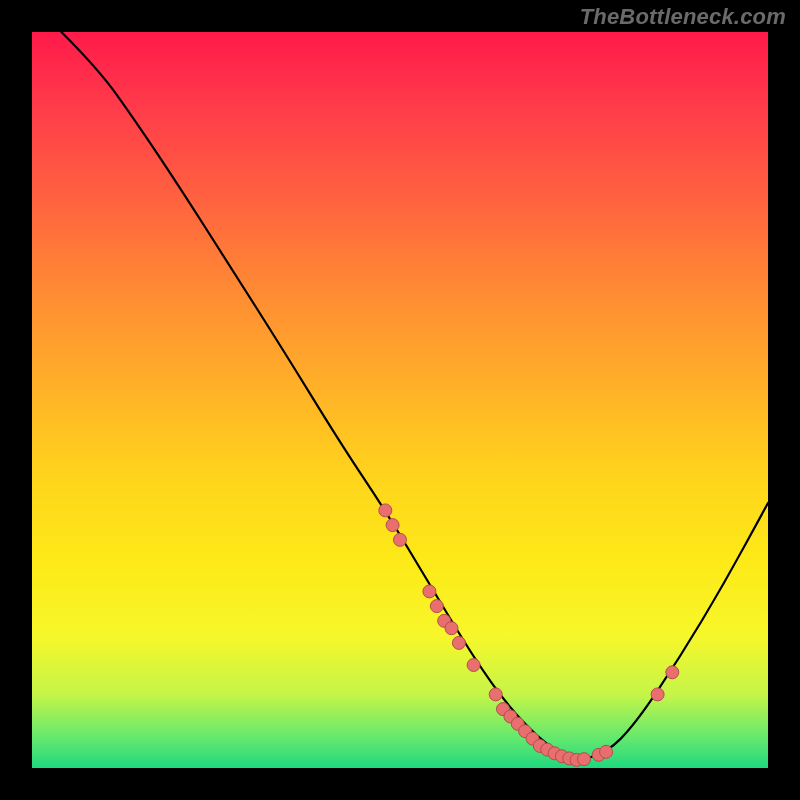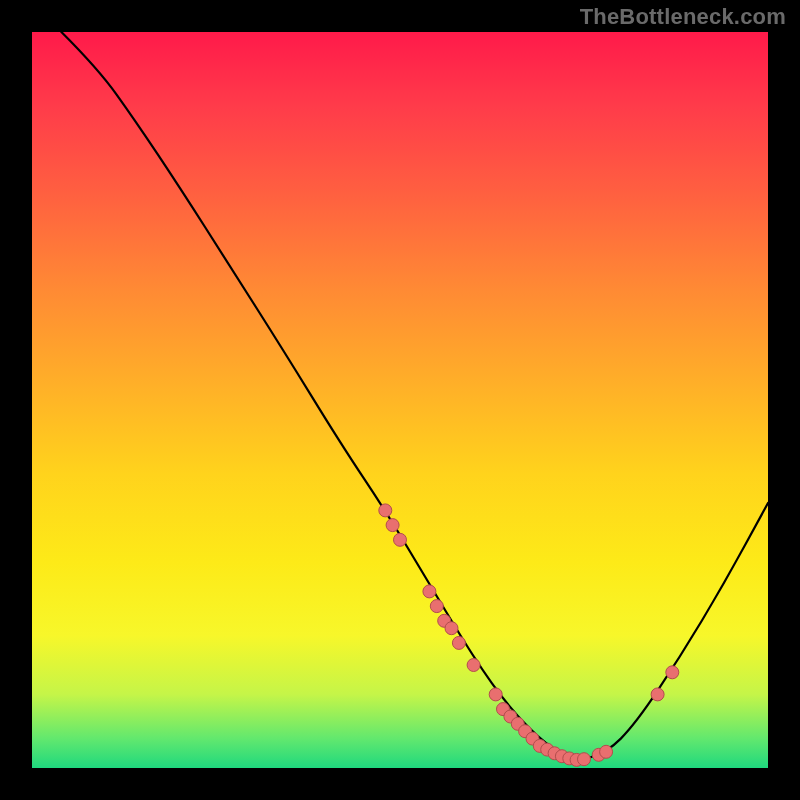--- a/index.html
+++ b/index.html
@@ -8,20 +8,21 @@
     width: 800px;
     height: 800px;
     background: #000;
     font-family: Arial, Helvetica, sans-serif;
     overflow: hidden;
   }
   .wrap {
     position: relative;
     width: 800px;
     height: 620px;
+    font-style: italic;
   }
   .attribution {
     position: absolute;
     top: 4px;
     right: 14px;
     font-size: 22px;
     font-weight: 600;
     color: #6a6a6a;
     letter-spacing: 0.2px;
     z-index: 10;

